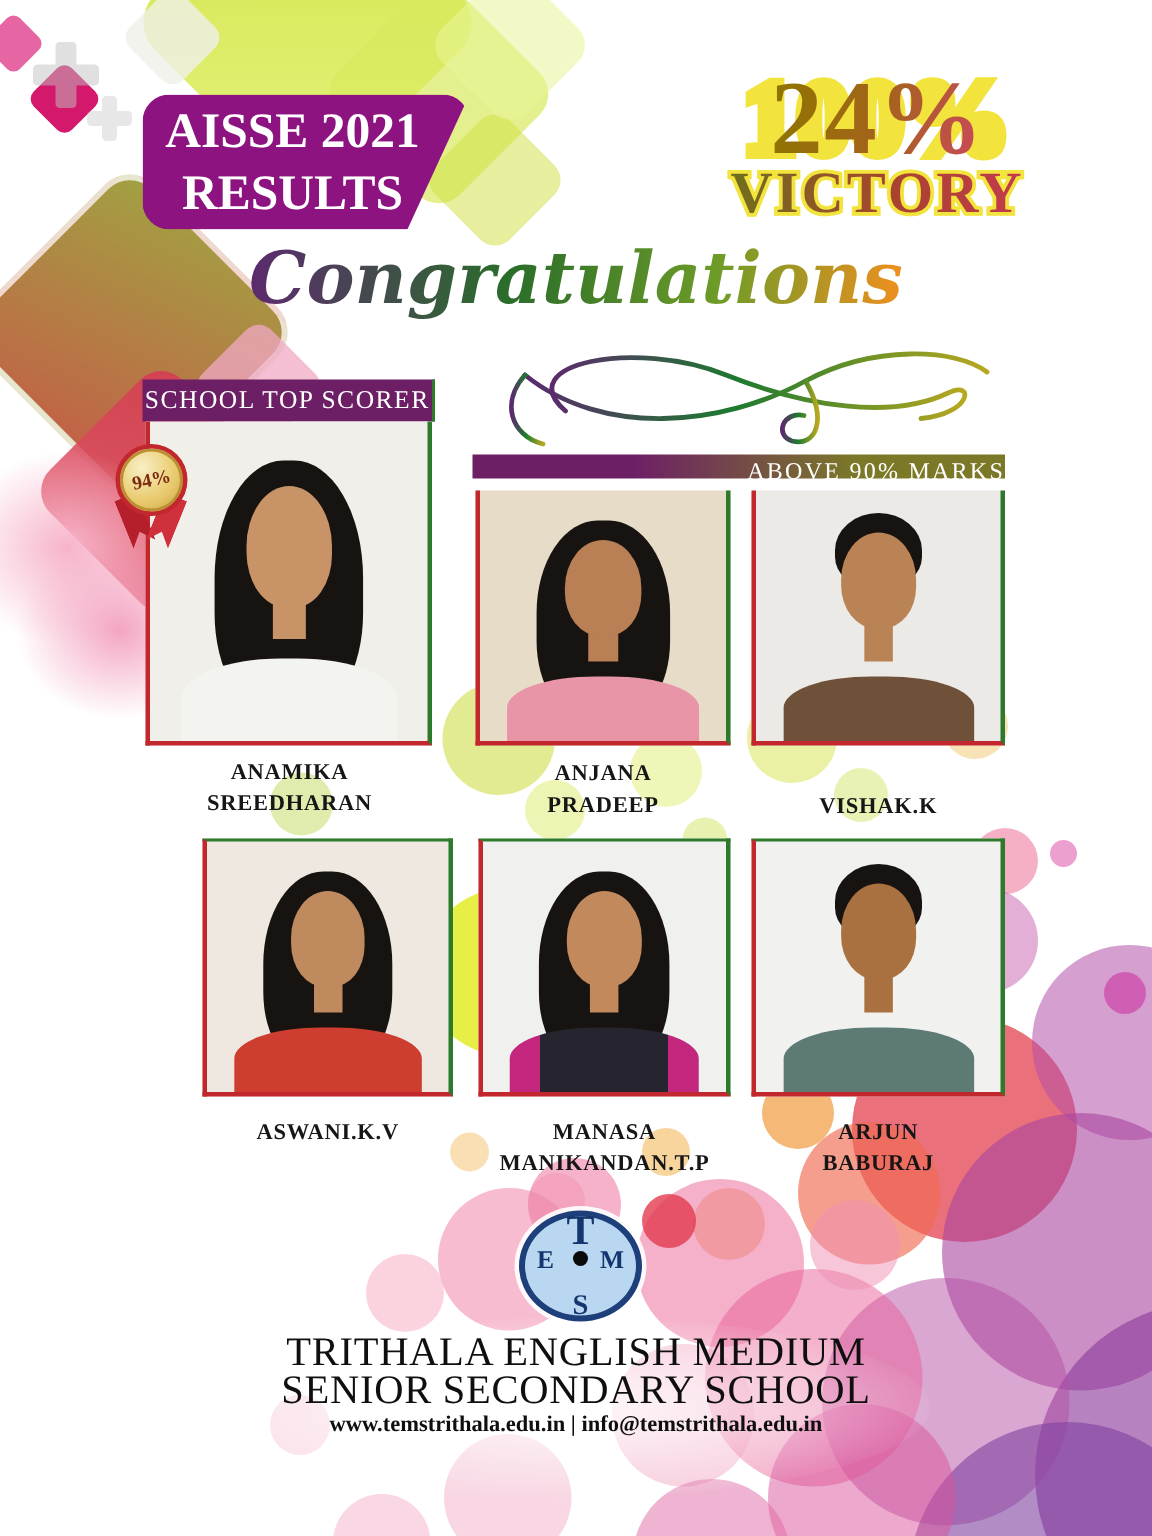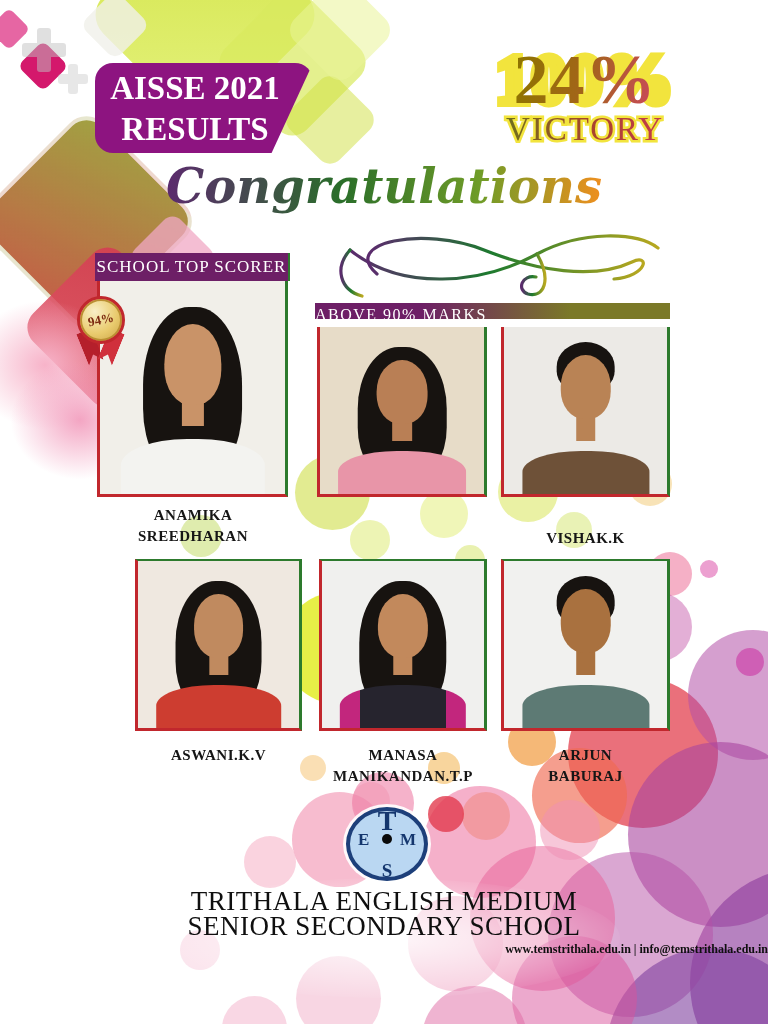--- a/index.html
+++ b/index.html
@@ -16,39 +16,39 @@
          padding:5px 22px 0 4px;z-index:3;}
   .aisse span{display:block;}
 
   
   .victory{left:452px;top:44px;width:266px;text-align:center;z-index:3;}
   .v100{position:relative;font-weight:bold;font-size:70px;line-height:72px;letter-spacing:1px;}
   .v100::before{content:attr(data-text);position:absolute;left:0;right:0;top:0;
         -webkit-text-stroke:8px #f2e43d;color:#f2e43d;}
   .v100 span{position:relative;background:linear-gradient(100deg,#8f7400 5%,#a3641a 50%,#c84a58 95%);
         -webkit-background-clip:text;background-clip:text;color:transparent;}
-  .vword{position:relative;font-weight:normal;font-size:33px;line-height:36px;letter-spacing:2px;margin-top:-5px;}
+  .vword{position:relative;font-weight:bold;font-size:39px;line-height:36px;letter-spacing:2px;margin-top:-5px;}
   .vword::before{content:attr(data-text);position:absolute;left:0;right:0;top:0;
         -webkit-text-stroke:5px #f2e43d;color:#f2e43d;}
   .vword span{position:relative;background:linear-gradient(90deg,#6f6f1d,#a8432e 55%,#c43a4e);
         -webkit-background-clip:text;background-clip:text;color:transparent;}
 
   
   .congrats{left:0;width:768px;top:158px;text-align:center;font-style:italic;font-weight:bold;
         font-size:48px;font-family:"DejaVu Serif",serif;z-index:3;}
   .congrats span{background:linear-gradient(90deg,#5c2a6e 0%,#2a6e2a 40%,#6f9c28 72%,#ef8f1f 100%);
         -webkit-background-clip:text;background-clip:text;color:transparent;}
   .flourish{left:332px;top:224px;width:340px;height:85px;z-index:2;}
 
   
   .ts-banner{left:95px;top:253px;width:195px;height:28px;background:#6d1f66;
         border-right:2px solid #2d7a2d;color:#fff;text-align:center;font-size:17px;
         line-height:28px;letter-spacing:1px;z-index:3;box-sizing:border-box;}
   .ab-banner{left:315px;top:303px;width:355px;height:16px;
-        background:linear-gradient(90deg,#6d1f66 30%,#7b7928 72%);color:#fff;text-align:left;
+        background:linear-gradient(90deg,#6d1f66 30%,#7b7928 72%);color:#fff;text-align:right;
         font-size:16px;line-height:24px;letter-spacing:1.5px;z-index:3;}
 
   
   .photo{position:absolute;box-sizing:border-box;border-left:3px solid #c1272d;
         border-right:3px solid #2d7a2d;border-bottom:3px solid #c1272d;border-top:2px solid #2d7a2d;
         overflow:hidden;z-index:3;}
   .photo .hair{position:absolute;left:50%;top:12%;transform:translateX(-50%);width:54%;height:80%;
         background:#171310;border-radius:46% 46% 40% 40%;}
   .photo .face{position:absolute;left:50%;top:20%;transform:translateX(-50%);width:31%;height:38%;
         border-radius:50% 50% 44% 46%;}
@@ -104,21 +104,21 @@
         border-radius:50%;background:#0a0a0a;}
   .le{position:absolute;left:12px;top:23px;font-size:17px;font-weight:bold;color:#14366e;}
   .lm{position:absolute;right:12px;top:23px;font-size:17px;font-weight:bold;color:#14366e;}
   .ls{position:absolute;left:0;right:0;bottom:1px;text-align:center;font-size:19px;font-weight:bold;
         color:#14366e;line-height:19px;}
 
   
   .school{left:0;top:889px;width:768px;text-align:center;z-index:3;color:#0f0f0f;}
   .sn{font-size:27px;line-height:25px;letter-spacing:.5px;}
   .aff{font-size:21px;font-weight:bold;margin-top:7px;}
-  .con{font-size:12px;font-weight:bold;margin-top:3px;text-align:right;}
+  .con{font-size:15px;font-weight:bold;margin-top:3px;}
 
   
   .plus{position:absolute;z-index:1;opacity:.5;}
   .plus::before,.plus::after{content:"";position:absolute;background:#c2c2c2;border-radius:3px;}
   .plus::before{left:34%;top:0;width:32%;height:100%;}
   .plus::after{top:34%;left:0;height:32%;width:100%;}
   #plus1{left:22px;top:28px;width:44px;height:44px;}
   #plus2{left:58px;top:64px;width:30px;height:30px;opacity:.38;}
 </style>
 </head>
@@ -268,20 +268,24 @@
     <div class="hair"></div>
     <div class="neck"></div>
     <div class="face"></div>
     <div class="torso"></div>
   </div>
 
   <div class="name nm-top">
     <span>ANAMIKA</span>
     <span>SREEDHARAN</span>
   </div>
+  <div class="name nm-anjana">
+    <span>ANJANA</span>
+    <span>PRADEEP</span>
+  </div>
   <div class="name nm-vishak">
     <span>VISHAK.K</span>
   </div>
   <div class="name nm-aswani">
     <span>ASWANI.K.V</span>
   </div>
   <div class="name nm-manasa">
     <span>MANASA</span>
     <span>MANIKANDAN.T.P</span>
   </div>

